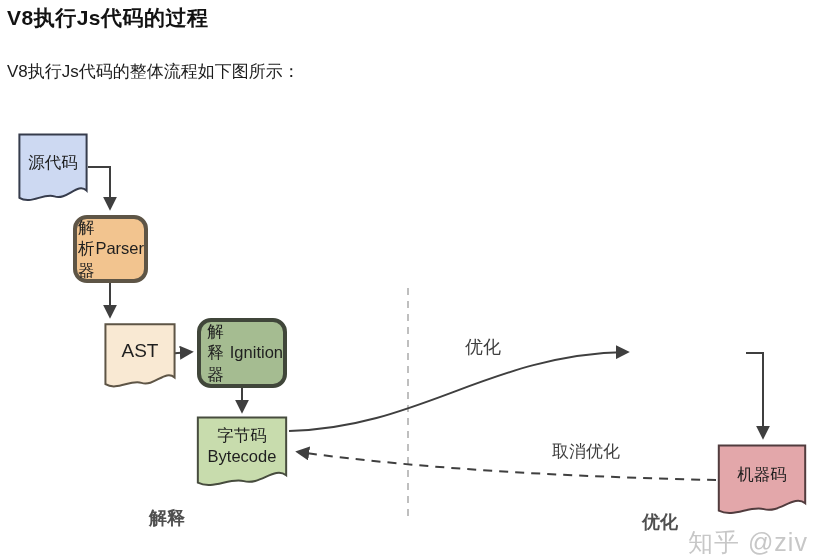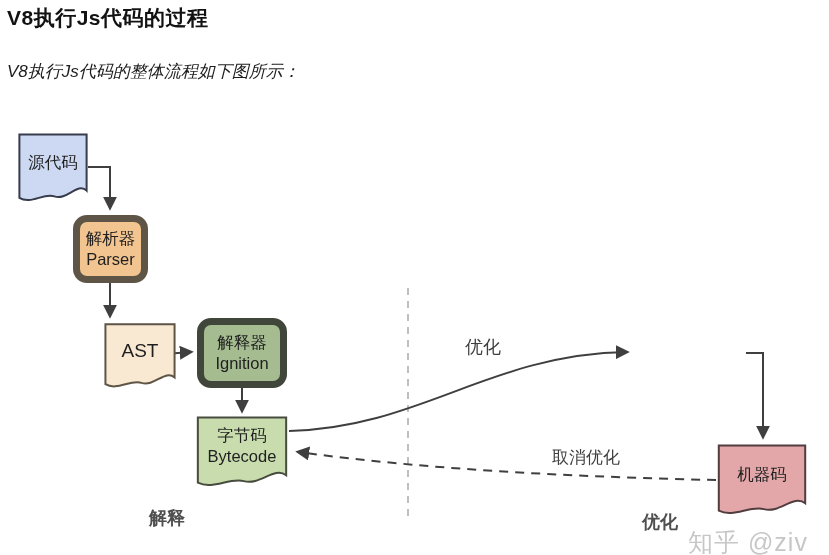--- a/index.html
+++ b/index.html
@@ -7,30 +7,30 @@
     position:relative; width:829px; height:555px; background:#ffffff;
     font-family:"Liberation Sans","DejaVu Sans",sans-serif; overflow:hidden;
     color:#1a1a1a;
   }
   .page-title{
     position:absolute; left:7px; top:4px; margin:0;
     font-size:21px; font-weight:700; color:#121212; letter-spacing:0.5px;
   }
   .page-subtitle{
     position:absolute; left:7px; top:60px; margin:0;
-    font-size:17px; font-weight:400; color:#1c1c1c;font-style:italic;
+    font-size:17px; font-weight:400; color:#1c1c1c;
   }
   .diagram{position:absolute; left:0; top:0; width:829px; height:555px;}
   svg.connectors{position:absolute; left:0; top:0; width:829px; height:555px;}
 
   
   .node{
     position:absolute; box-sizing:border-box;
-    border:7px solid #404040; border-radius:14px;
-    display:flex; flex-direction:column; align-items:center; justify-content:center;
+    border:4px solid #404040; border-radius:14px;
+    display:flex; flex-direction:row; align-items:center; justify-content:center;
     font-size:16.5px; line-height:1.28; color:#1f1f1f; text-align:center;
   }
   .node span{display:block;}
 
   
   .doc{position:absolute;}
   .doc svg{position:absolute; left:0; top:0; width:100%; height:100%; overflow:visible;}
   .doc .doc-label{
     position:absolute; left:0; top:0; width:100%; height:82%;
     display:flex; flex-direction:column; align-items:center; justify-content:center;
@@ -115,19 +115,19 @@
 
 
     <div class="doc" style="left:717px; top:444px; width:90px; height:74px;">
       <svg viewBox="0 0 100 100" preserveAspectRatio="none">
         <path d="M2,2 L98,2 L98,80 C85,68 70,94 52,88 C36,83 18,100 2,90 Z" stroke="#513c3e" stroke-width="2" vector-effect="non-scaling-stroke" fill="#e3a7aa"></path>
       </svg>
       <span class="doc-label">机器码</span>
     </div>
 
     <div class="edge-label" style="left:465px; top:335px;">优化</div>
-    <div class="edge-label" style="left:552px; top:440px; font-size:17px;margin-top:6px;">取消优化</div>
+    <div class="edge-label" style="left:552px; top:440px; font-size:17px;">取消优化</div>
     <div class="section-label" style="left:149px; top:506px;">解释</div>
     <div class="section-label" style="left:642px; top:510px;">优化</div>
 
     <div class="watermark">知乎 @ziv</div>
   </div>
 </div>
 
 </body></html>

